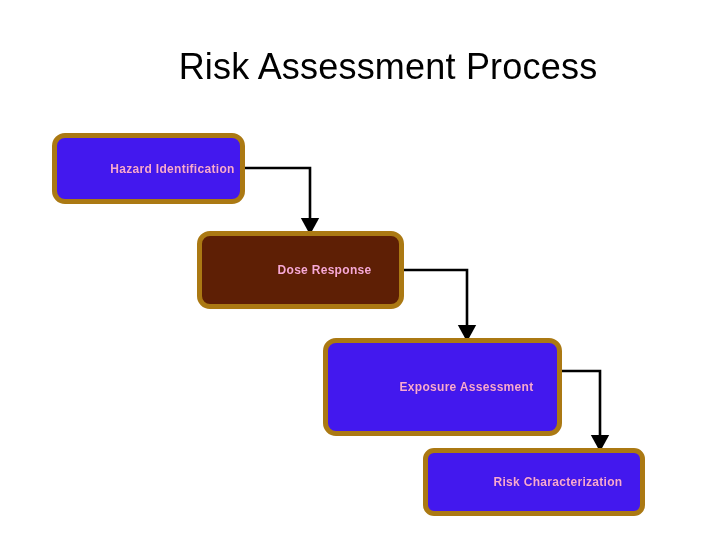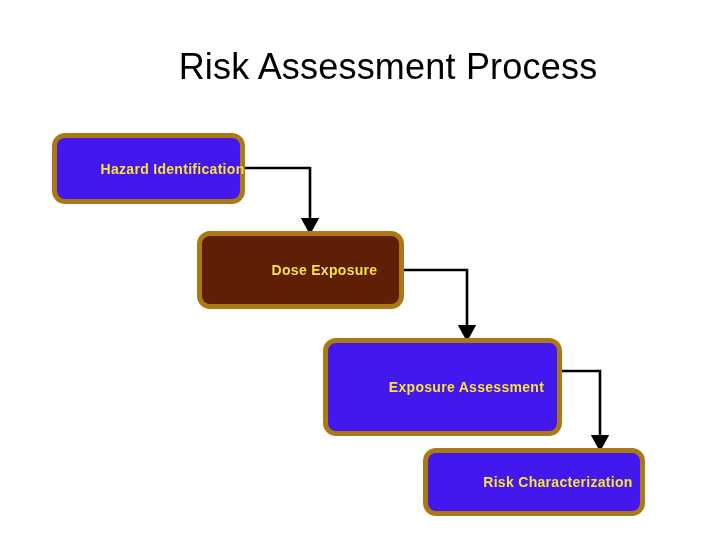--- a/index.html
+++ b/index.html
@@ -54,35 +54,35 @@
     border-radius: 13px;
     border-style: solid;
     border-width: 5px;
     display: flex;
     align-items: center;
     justify-content: center;
     text-align: center;
   }
   .node-label {
     font-family: "Liberation Sans", sans-serif;
-    font-size: 14px;
+    font-size: 12px;
     font-weight: bold;
-    color: #fde047;
+    color: #f9a8d4;
     letter-spacing: 0.3px;
     line-height: 16px;
     white-space: nowrap;
     text-shadow: 0 0 1px rgba(0,0,0,0.25);
     padding-left: 48px;
   }
 
   
   #node-hazard-identification  { left: 52px;  top: 133px; width: 193px; height: 71px; }
   #node-dose-response          { left: 197px; top: 231px; width: 207px; height: 78px; }
   #node-exposure-assessment    { left: 323px; top: 338px; width: 239px; height: 98px; }
-  #node-risk-characterization  { left: 423px; top: 448px; width: 222px; height: 68px; }
+  #node-risk-characterization  { left: 423px; top: 448px; width: 222px; height: 68px; border-radius: 11px; }
 </style>
 </head>
 <body>
 
 <div id="slide">
 
   <div id="slide-title">Risk Assessment Process</div>
 
   <svg id="connectors" viewBox="0 0 720 540" width="720" height="540">
     <defs>
@@ -96,21 +96,21 @@
     <path d="M404,270 L467,270 L467,333" fill="none" stroke="#000000" stroke-width="2.6" marker-end="url(#arrowhead)"></path>
 
     <path d="M562,371 L600,371 L600,443" fill="none" stroke="#000000" stroke-width="2.6" marker-end="url(#arrowhead)"></path>
   </svg>
 
   <div class="node" id="node-hazard-identification" style="background:#4318EE; border-color:#AB7913;">
     <span class="node-label">Hazard Identification</span>
   </div>
 
   <div class="node" id="node-dose-response" style="background:#5E1F05; border-color:#AB7913;">
-    <span class="node-label">Dose Exposure</span>
+    <span class="node-label">Dose Response</span>
   </div>
 
   <div class="node" id="node-exposure-assessment" style="background:#4318EE; border-color:#AB7913;">
     <span class="node-label">Exposure Assessment</span>
   </div>
 
   <div class="node" id="node-risk-characterization" style="background:#4318EE; border-color:#AB7913;">
     <span class="node-label">Risk Characterization</span>
   </div>
 

